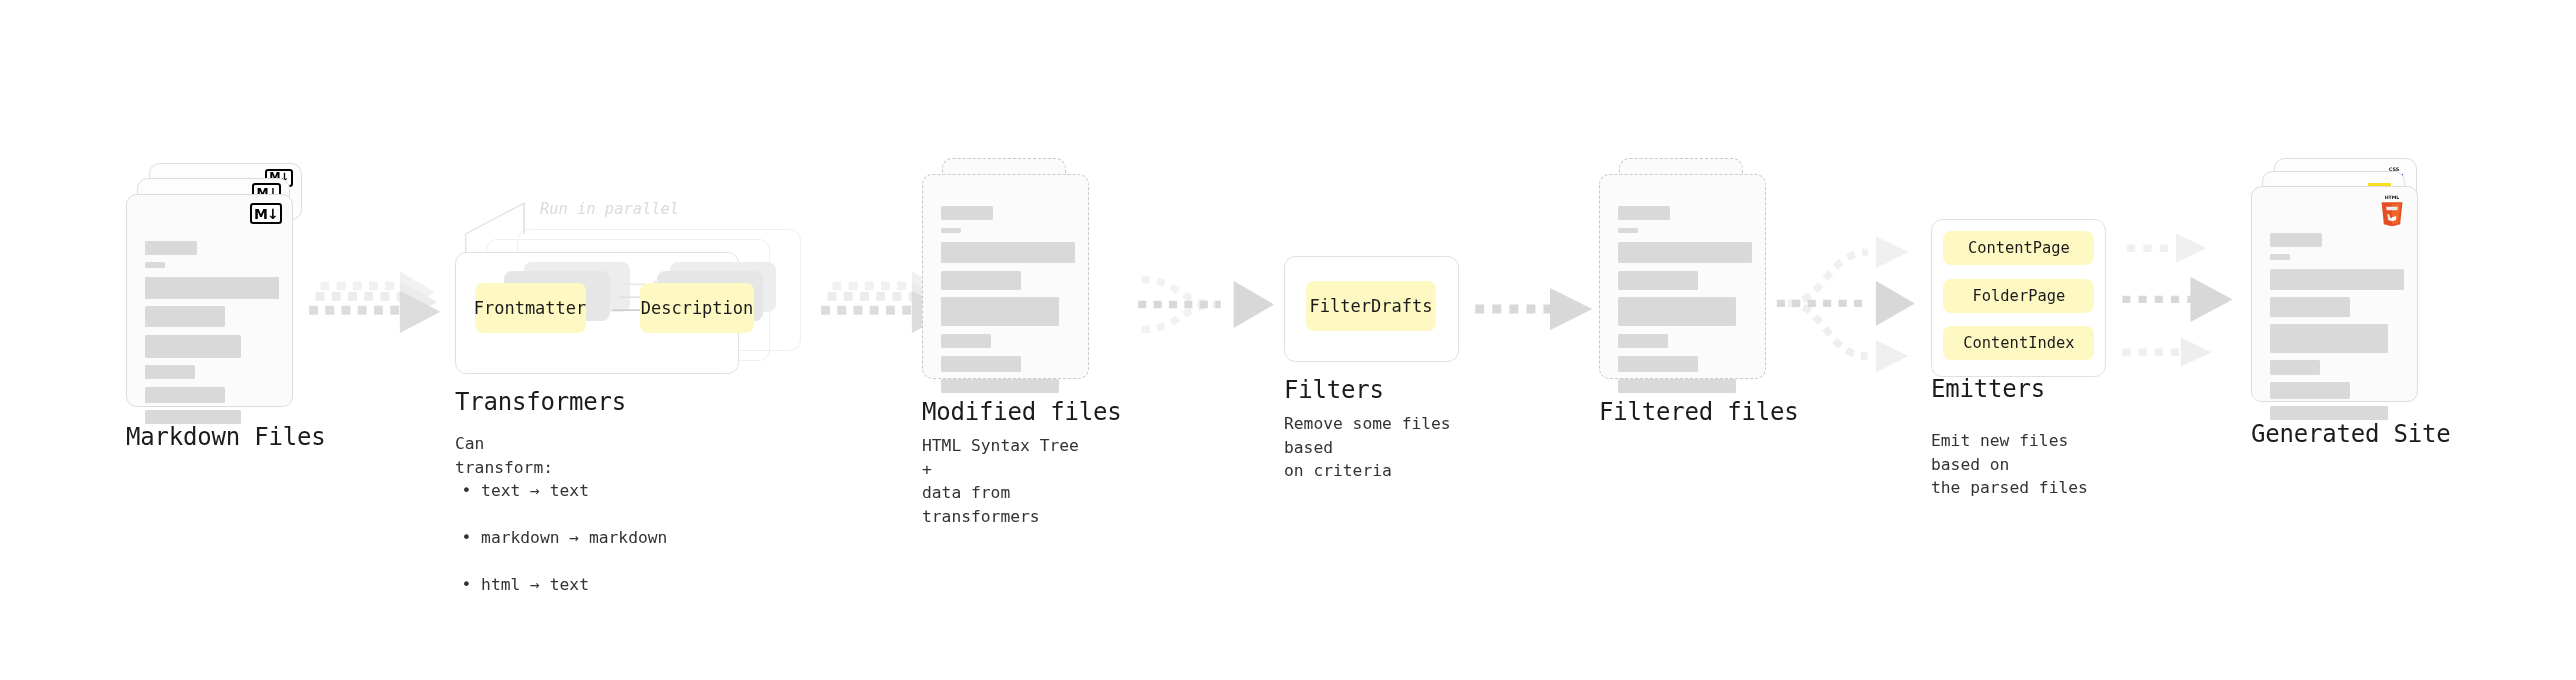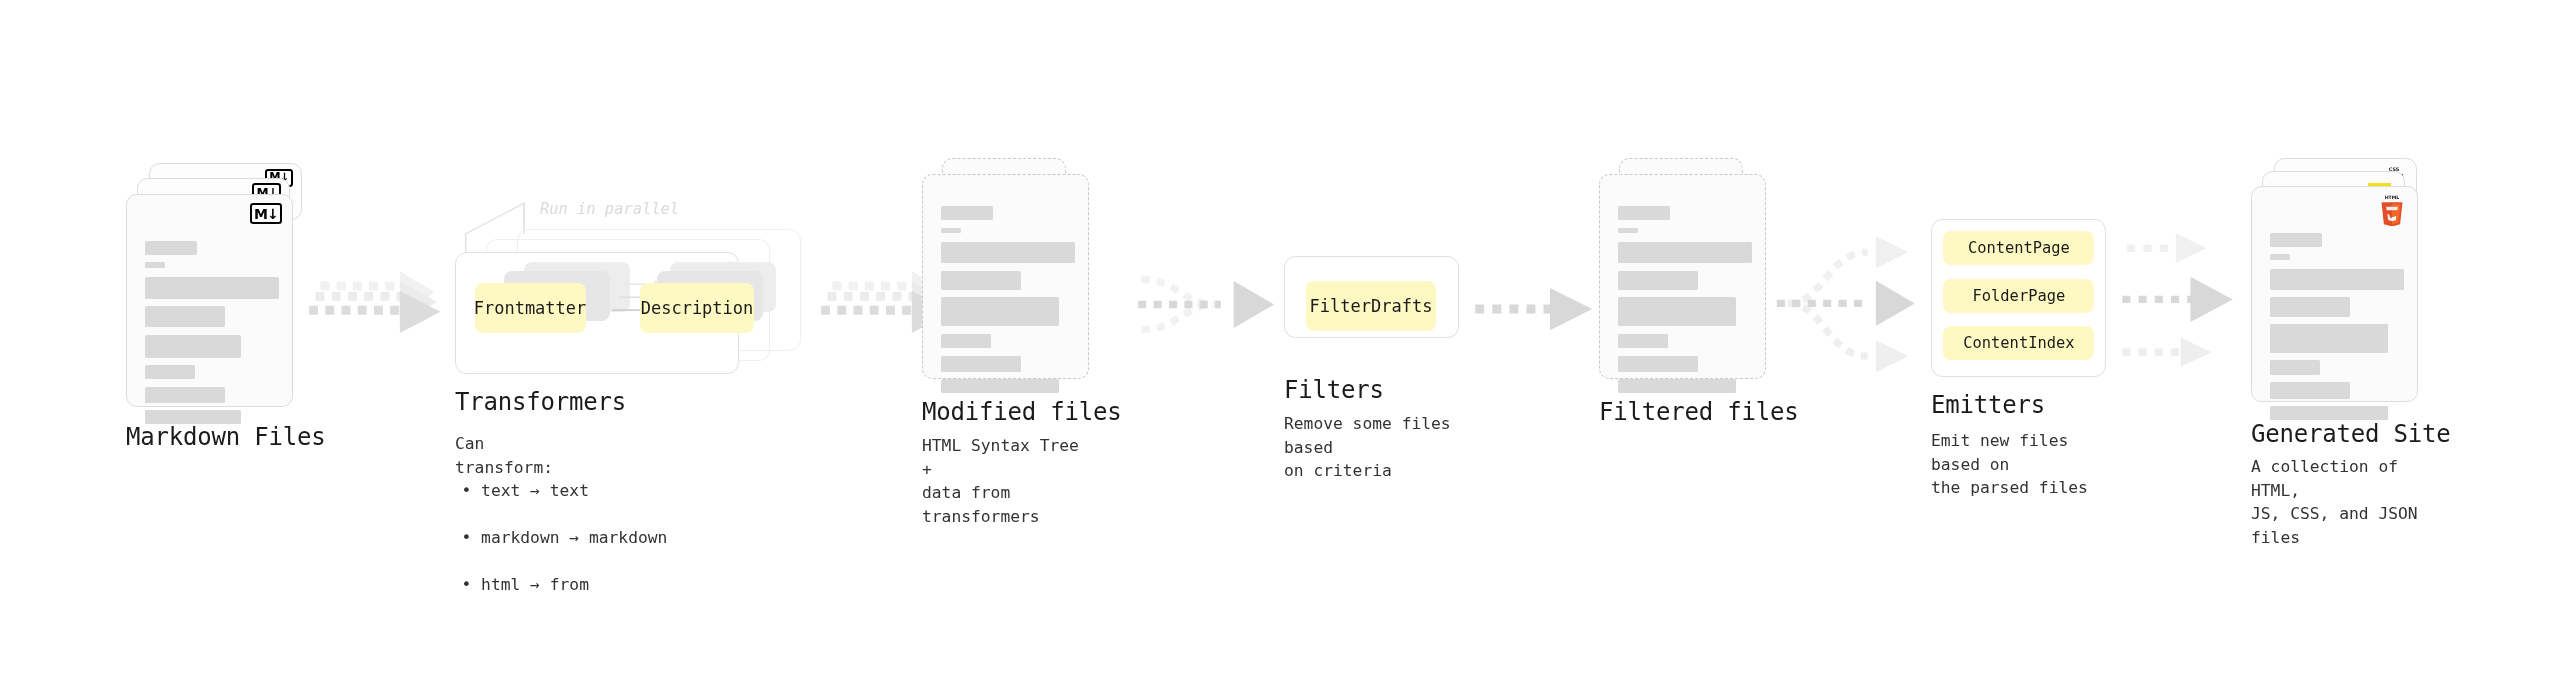--- a/index.html
+++ b/index.html
@@ -193,21 +193,21 @@
     </svg>
 
     <div class="pill" style="left:19.5px; top:88px; width:111px; height:50px;">Frontmatter</div>
     <div class="pill" style="left:185px; top:88px; width:114px; height:50px;">Description</div>
 
     <div class="stage-title" style="position:absolute; left:0px; top:193px;">Transformers</div>
     <div class="stage-desc" style="position:absolute; left:0px; top:237px;">Can transform:</div>
     <ul class="ul stage-desc" style="position:absolute; left:6.5px; top:260px;">
       <li>• text → text</li>
       <li>• markdown → markdown</li>
-      <li>• html → from</li>
+      <li>• html → text</li>
     </ul>
   </div>
 
   <svg class="arrow-svg" style="left:821px; top:268px; width:138px; height:73px;" viewBox="0 0 170 90">
     <g stroke-dasharray="11 9" stroke-width="11" fill="none">
       <line x1="14" y1="22" x2="126" y2="22" stroke="#f1f1f1"></line>
       <line x1="8" y1="35" x2="126" y2="35" stroke="#ececec"></line>
       <line x1="0" y1="52" x2="126" y2="52" stroke="#dcdcdc"></line>
     </g>
     <polygon points="112,4 155,30 112,56" fill="#f1f1f1"></polygon>
@@ -239,21 +239,21 @@
   <svg class="arrow-svg" style="left:1130px; top:260px; width:154px; height:89px;" viewBox="0 0 190 110">
     <g fill="none" stroke-width="9" stroke-dasharray="10 9">
       <path d="M 14 24 C 60 24 64 55 108 55" stroke="#f2f2f2"></path>
       <path d="M 14 86 C 60 86 64 55 108 55" stroke="#f2f2f2"></path>
       <line x1="10" y1="55" x2="112" y2="55" stroke="#d8d8d8"></line>
     </g>
     <polygon points="128,26 178,55 128,84" fill="#d8d8d8"></polygon>
   </svg>
 
   <div class="stage" style="left:1284px; top:256px;">
-    <div class="outline-box" style="left:0px; top:0px; width:175px; height:82px; position:relative;">
+    <div class="outline-box" style="left:0px; top:0px; width:175px; height:106px; position:relative;">
       <div class="pill" style="left:21px; top:24.4px; width:130px; height:50px;">FilterDrafts</div>
     </div>
     <div class="stage-title" style="position:absolute; left:0px; top:120px;">Filters</div>
     <div class="stage-desc" style="position:absolute; left:0px; top:156px;">Remove some files based
 on criteria</div>
   </div>
 
   <svg class="arrow-svg" style="left:1472px; top:283px; width:130px; height:57px;" viewBox="0 0 160 70">
     <line x1="4" y1="32" x2="100" y2="32" stroke="#d8d8d8" stroke-width="11" stroke-dasharray="11 10" fill="none"></line>
     <polygon points="96,6 148,32 96,58" fill="#d8d8d8"></polygon>
@@ -288,21 +288,21 @@
     <polygon points="130,55 178,83 130,111" fill="#d8d8d8"></polygon>
     <polygon points="130,128 170,148 130,168" fill="#efefef"></polygon>
   </svg>
 
   <div class="stage" style="left:1931px; top:219px;">
     <div class="outline-box" style="left:0px; top:0px; width:175px; height:158px; position:relative;">
       <div class="pill" style="left:11.4px; top:11.4px; width:151px; height:34px; font-size:15.4px;">ContentPage</div>
       <div class="pill" style="left:11.4px; top:59px; width:151px; height:34px; font-size:15.4px;">FolderPage</div>
       <div class="pill" style="left:11.4px; top:106px; width:151px; height:34px; font-size:15.4px;">ContentIndex</div>
     </div>
-    <div class="stage-title" style="position:absolute; left:0px; top:172px;">Emitters</div>
+    <div class="stage-title" style="position:absolute; left:0px; top:156px;">Emitters</div>
     <div class="stage-desc" style="position:absolute; left:0px; top:210px;">Emit new files based on
 the parsed files</div>
   </div>
 
   <svg class="arrow-svg" style="left:2119px; top:232px; width:130px; height:138px;" viewBox="0 0 160 170">
     <g fill="none" stroke-width="9" stroke-dasharray="10 10">
       <line x1="10" y1="20" x2="72" y2="20" stroke="#f0f0f0"></line>
       <line x1="4" y1="83" x2="90" y2="83" stroke="#d8d8d8"></line>
       <line x1="4" y1="148" x2="78" y2="148" stroke="#eeeeee"></line>
     </g>
@@ -337,18 +337,16 @@
           <div class="ln" style="width:134px;height:21px;"></div>
           <div class="ln" style="width:80px;height:19.5px;"></div>
           <div class="ln" style="width:118px;height:29px;"></div>
           <div class="ln" style="width:50px;height:14.6px;"></div>
           <div class="ln" style="width:80px;height:16.3px;"></div>
           <div class="ln" style="width:118px;height:14px;"></div>
         </div>
       </div>
     </div>
     <div class="stage-title" style="position:absolute; left:0px; top:262px;">Generated Site</div>
-    <div class="stage-desc" style="position:absolute; left:0px; top:297px;">A collection of HTML,
-JS, CSS, and JSON files</div>
   </div>
 
 </div>
 
 
 </body></html>

